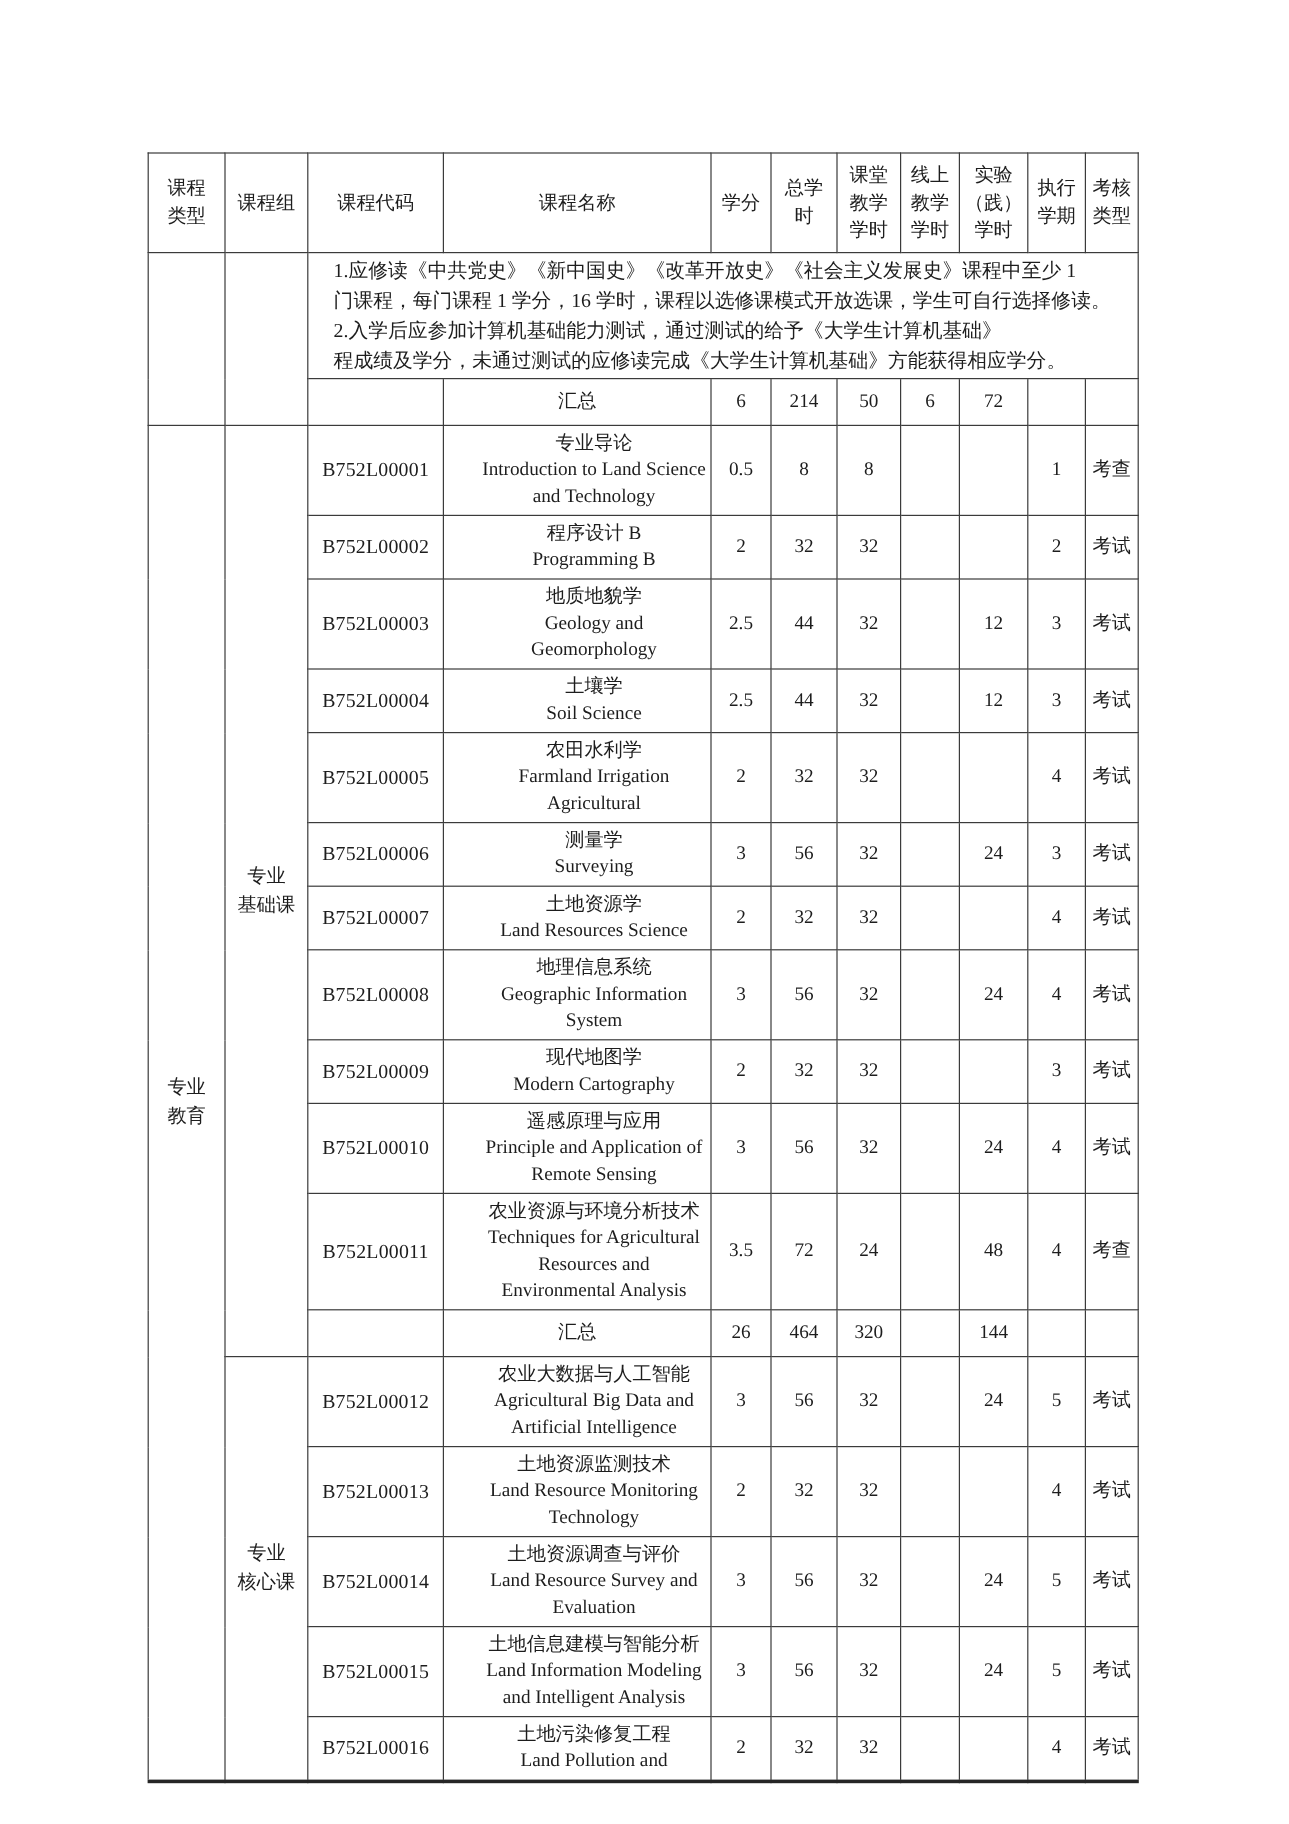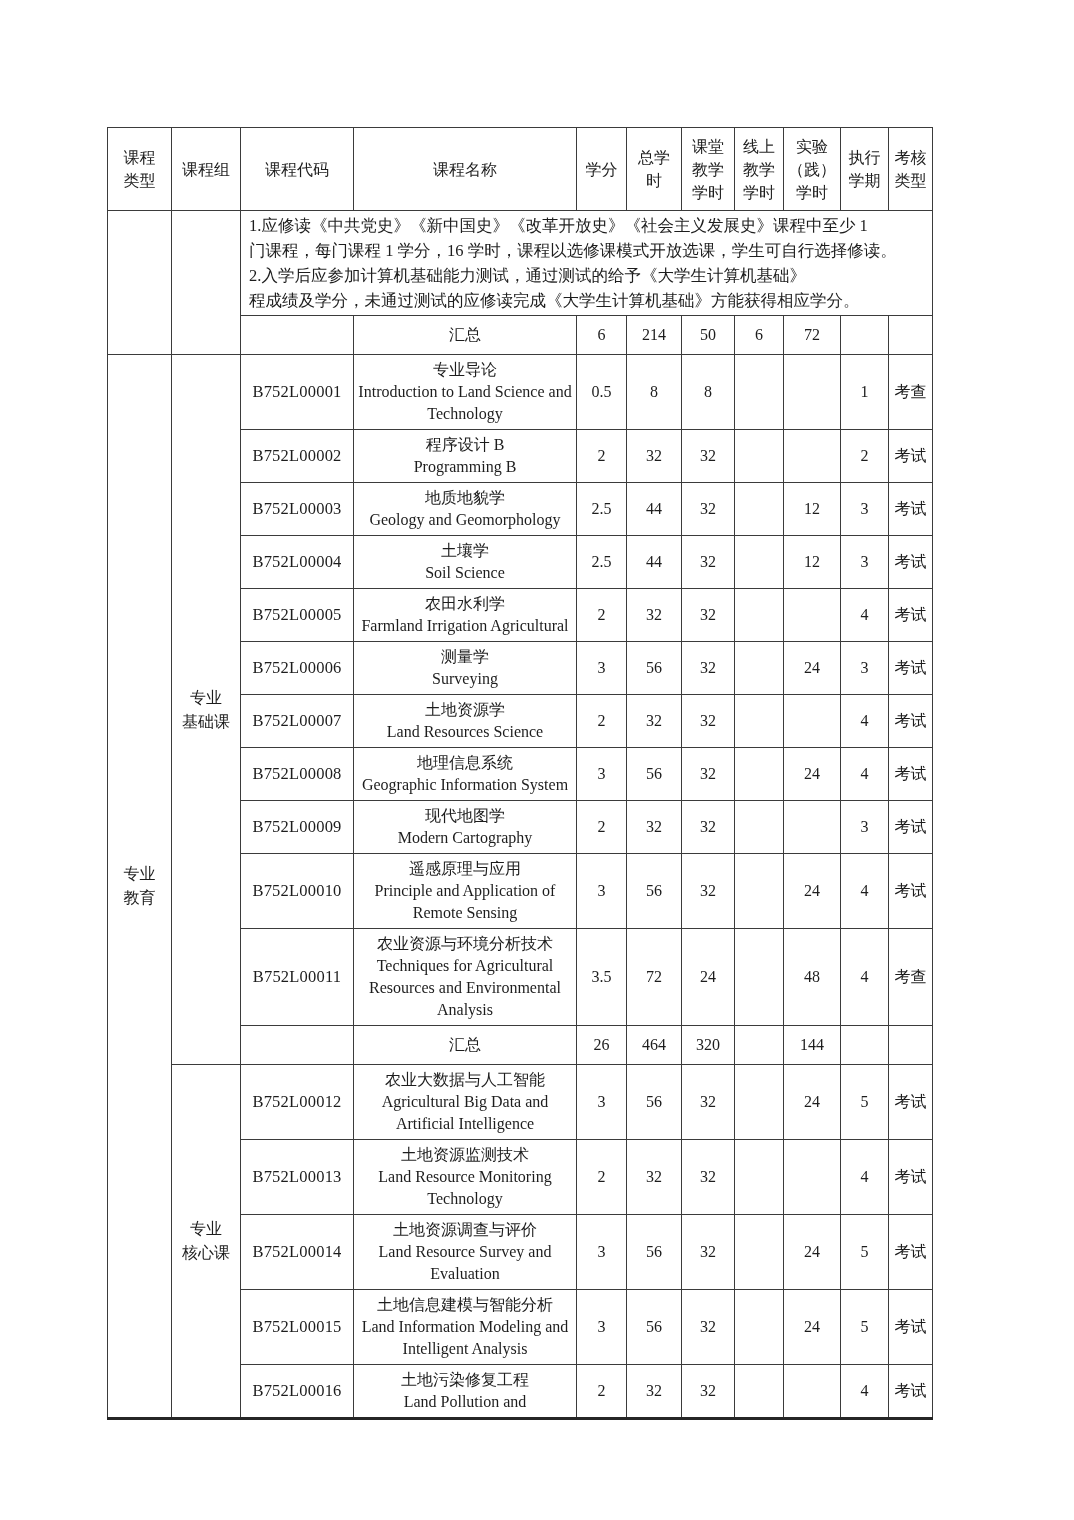--- a/index.html
+++ b/index.html
@@ -3,43 +3,43 @@
 <meta charset="utf-8">
 <style>
   html,body{margin:0;padding:0;}
   body{
     width:1074px;height:1520px;background:#ffffff;position:relative;
     font-family:"Liberation Serif","DejaVu Serif",serif;color:#1d1d1d;
     -webkit-font-smoothing:antialiased;
   }
   .sheet{position:absolute;inset:0;background:#fff;}
   table.curriculum{
-    position:absolute;left:107px;top:127px;width:825px;
+    position:absolute;left:123px;top:127px;width:825px;
     border-collapse:collapse;table-layout:fixed;
     border:1px solid #3b3b3b;
     border-bottom:3px solid #262626;
   }
   th,td{
     border:1px solid #3b3b3b;
     text-align:center;vertical-align:middle;
     font-size:16px;line-height:22px;font-weight:normal;
     padding:3px 2px;color:#1d1d1d;background:#fff;
     overflow:hidden;
   }
   thead th{height:76px;white-space:pre-line;line-height:23px;}
   td.note-cell{
     text-align:left;white-space:pre-line;
-    font-size:16.5px;line-height:25px;padding:2px 4px 2px 8px;
+    font-size:16.5px;line-height:25px;padding:2px 4px 2px 21px;
     height:96px;vertical-align:middle;
   }
   tr.summary-row td{font-weight:normal;height:30px;}
   td.code-cell{font-size:16.5px;letter-spacing:.2px;margin-left:24px;}
   td.type-cell,td.group-cell{white-space:pre-line;line-height:24px;font-family:Liberation Serif, serif;}
   td.name-cell{padding:4px 3px;}
-  .zh-name,.en-name{display:block;}
+  .zh-name,.en-name{display:block;margin-left:28px;}
   td.blank-cell{}
 </style>
 </head>
 <body>
 
 <div class="sheet">
   <table class="curriculum">
     <colgroup>
       <col style="width:64px">
         <col style="width:69px">

